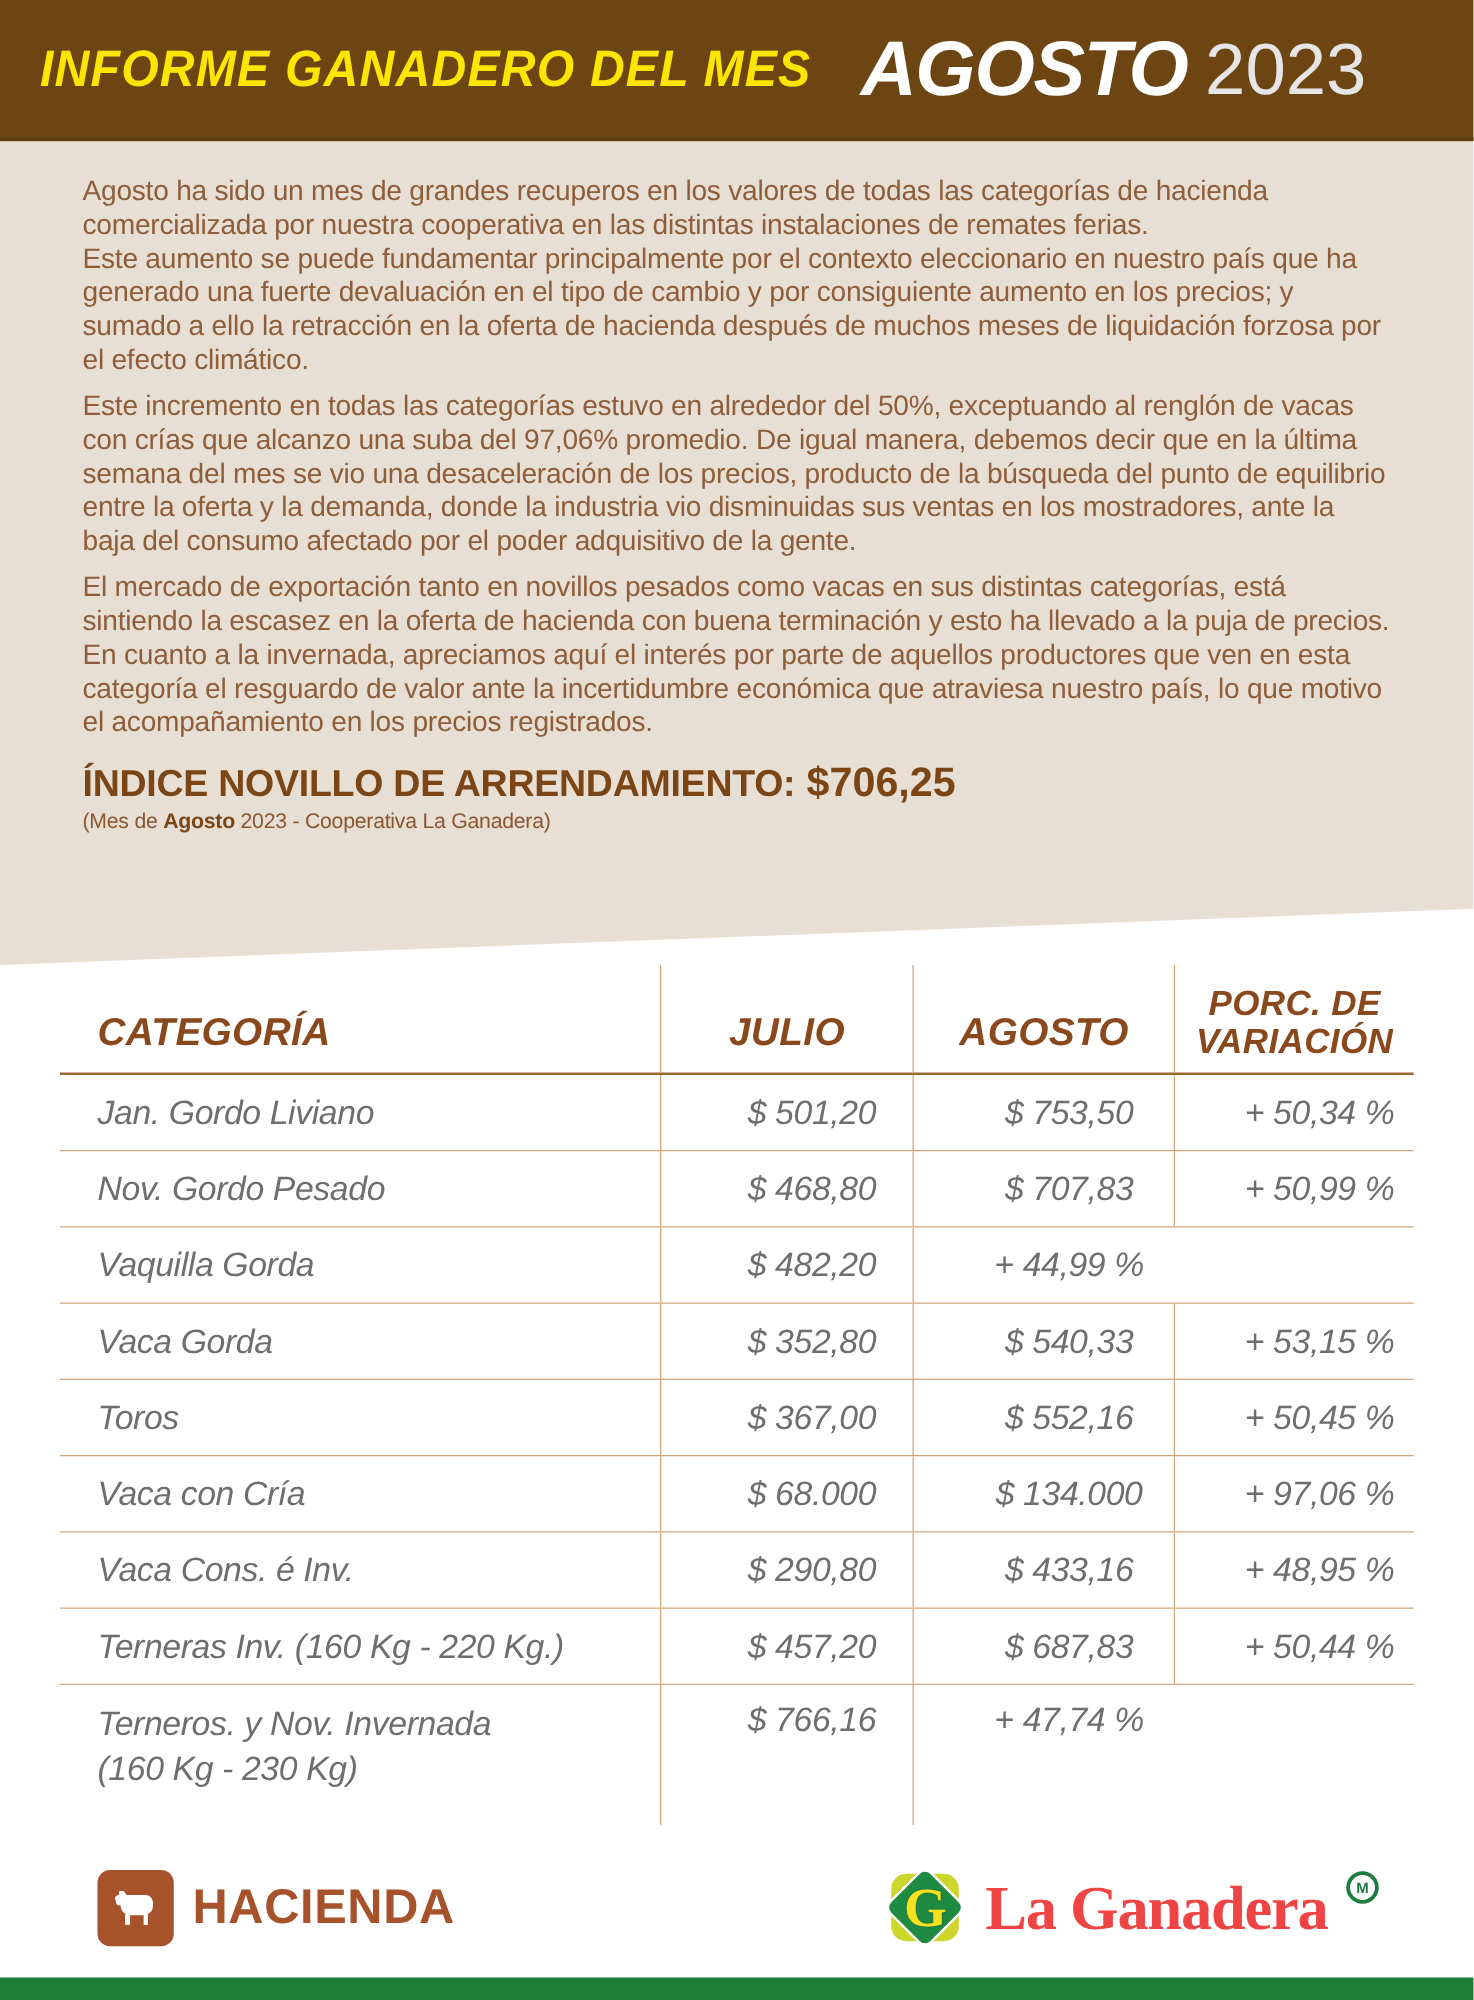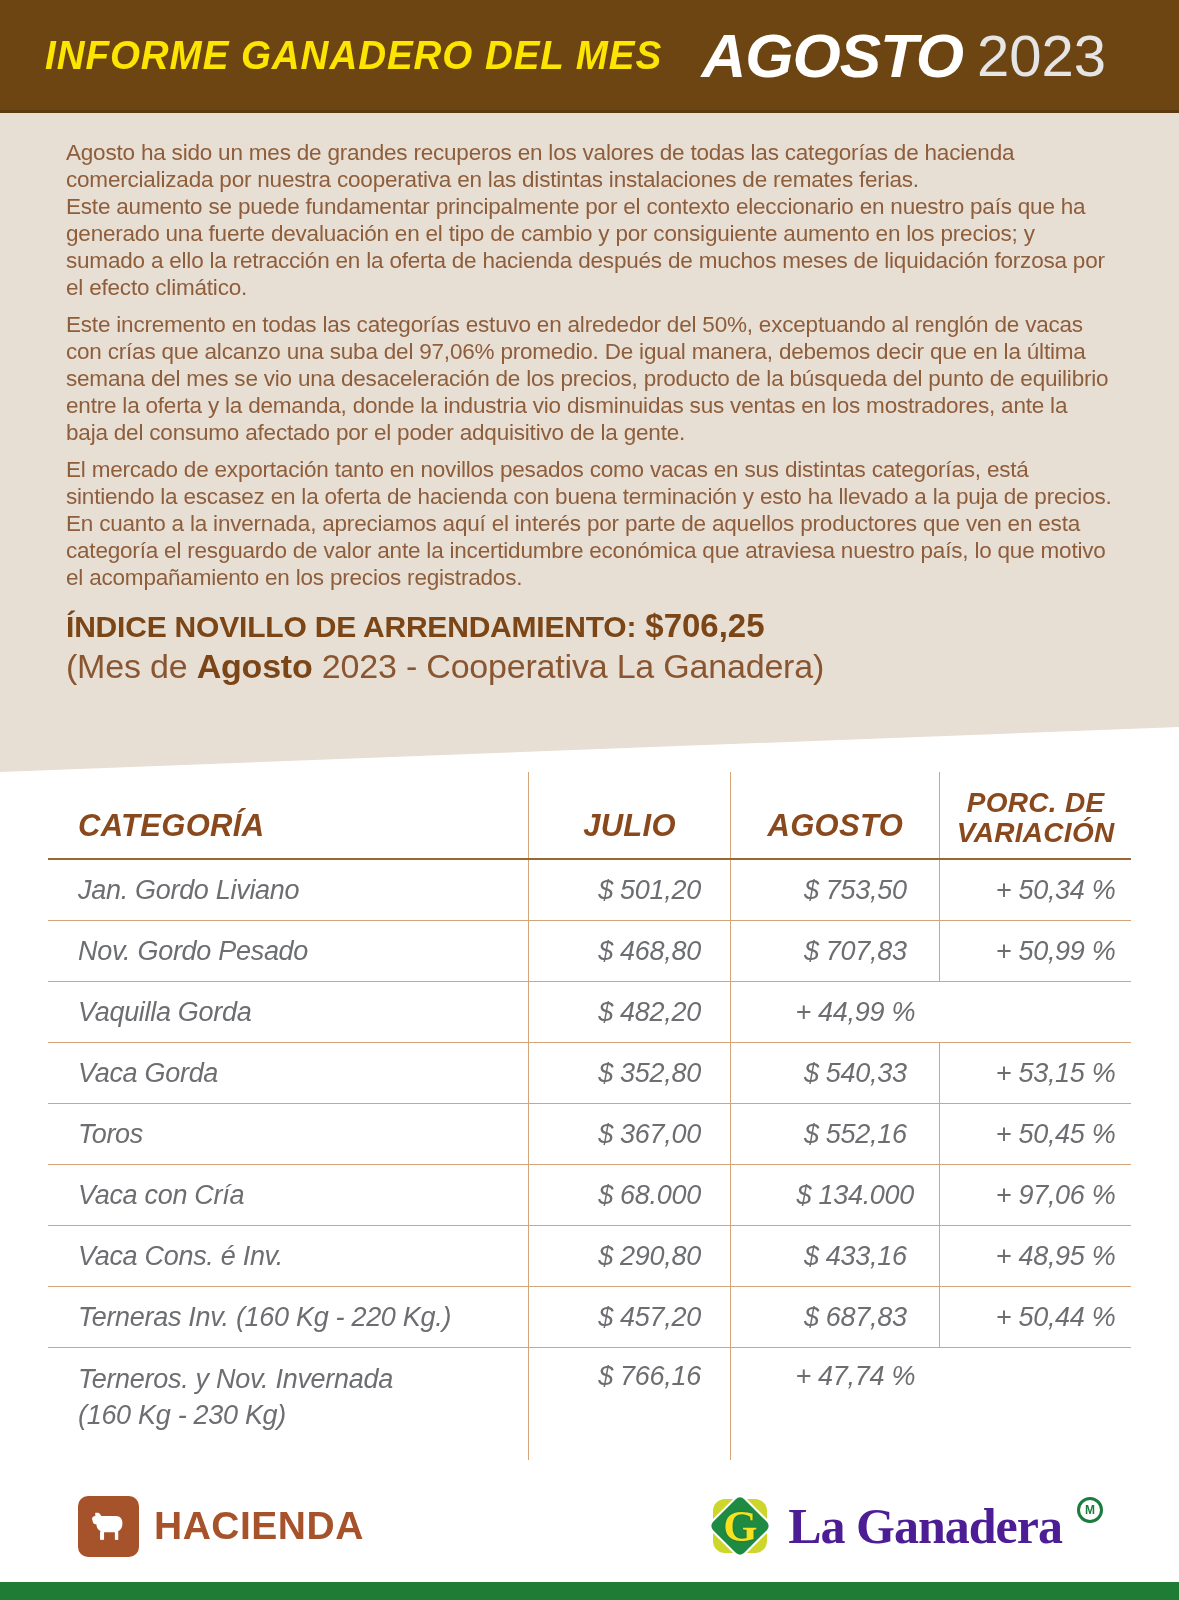--- a/index.html
+++ b/index.html
@@ -10,21 +10,21 @@
     background:#ffffff;
     overflow:hidden;
   }
   
   .hdr{
     height:113px;
     background:#6d4513;
     display:flex;align-items:center;
     padding:0 60px 0 32px;
     box-sizing:border-box;
-    justify-content:center;
+    justify-content:flex-start;
     border-bottom:3px solid #5d3a0e;
   }
   .hdr .kicker{
     color:#fce500;font-style:italic;font-weight:bold;
     font-size:41px;letter-spacing:1px;white-space:nowrap;
     transform:scaleX(.94);transform-origin:left center;
   }
   .hdr .title-group{display:flex;align-items:center;gap:14px;}
   .hdr .month{
     color:#ffffff;font-style:italic;font-weight:800;
@@ -49,21 +49,21 @@
   .intro p.gap{margin-top:10px;}
   .indice-title{
     margin:16px 0 2px 0;
     color:#7b4516;font-weight:bold;
     font-size:30px;letter-spacing:-.2px;
     display:flex;align-items:baseline;gap:9px;
   }
   .indice-title .val{font-size:33px;font-weight:800;letter-spacing:0;}
   .indice-sub{
     margin-top:2px;
-    color:#8a5631;font-size:34px;letter-spacing:-.2px;
+    color:#8a5631;font-size:17px;letter-spacing:-.2px;
   }
   .indice-sub b{font-weight:bold;color:#7b4516;}
   
   .ptable{
     margin:0 48px;
     width:1083px;
   }
   .thead,.trow{
     display:grid;
     grid-template-columns:44.3% 18.7% 19.3% 17.7%;
@@ -134,21 +134,21 @@
   }
   .lg-g{
     position:absolute;inset:0;
     display:flex;align-items:center;justify-content:center;
     font-family:"Liberation Serif",serif;
     font-weight:bold;font-size:44px;color:#f8e11e;
     text-shadow:0 0 2px rgba(0,0,0,.2);
   }
   .brand-name{
     font-family:"Liberation Serif",serif;
-    font-weight:bold;font-size:50px;color:#4c1d95;
+    font-weight:bold;font-size:50px;color:#ef4444;
     letter-spacing:-1px;white-space:nowrap;text-align:center;
   }
   .brand-mark{
     align-self:flex-start;margin-top:6px;margin-left:2px;
     width:20px;height:20px;border-radius:50%;
     border:3px solid #1b7c3d;
     display:flex;align-items:center;justify-content:center;
     color:#1b7c3d;font-weight:bold;font-size:12px;
     font-family:"Liberation Sans",sans-serif;
   }

